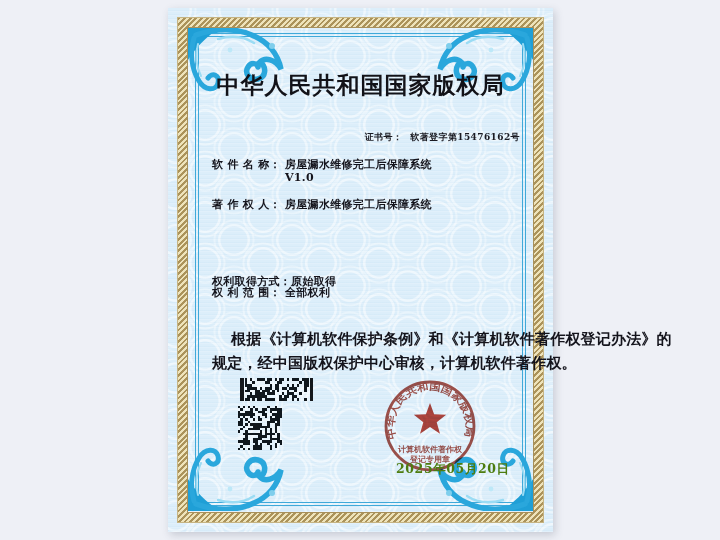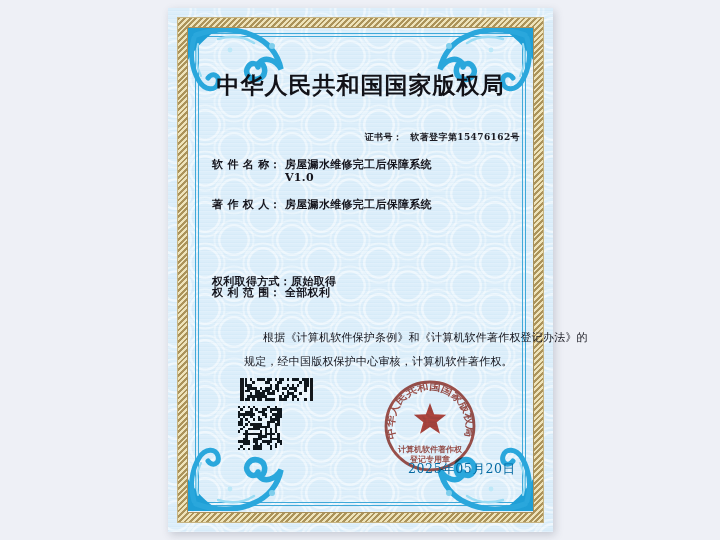--- a/index.html
+++ b/index.html
@@ -55,38 +55,38 @@
   .certno .sp{display:inline-block;width:8px;}
   .row{
     position:absolute;left:44px;font-size:11px;font-weight:bold;color:#14141c;
     white-space:nowrap;letter-spacing:.3px;
   }
   .row .lbl{display:inline-block;min-width:73px;}
   .r-name{top:149px;} .r-version{top:163px;left:117px;}
   .r-author{top:189px;} .r-acq{top:254px;margin-top:12px;} .r-scope{top:277px;} .r-reg{top:299px;}
   .stmt{
     position:absolute;left:44px;width:306px;
-    font-size:11px;font-weight:normal;color:#14141c;letter-spacing:.2px;white-space:nowrap;margin-left:32px;
+    font-size:15px;font-weight:bold;color:#14141c;letter-spacing:.2px;white-space:nowrap;
   }
   .s1{top:322px;padding-left:19px;} .s2{top:346px;}
   
   .matrix{position:absolute;display:grid;}
   .matrix i{display:block;background:#10181e;}
   .barcode{
     left:72px;top:370px;width:64px;height:23px;
     border-left:4px solid #14181c;border-right:3px solid #14181c;
     padding:0 1px;background:rgba(255,255,255,.25);
   }
   .qr{left:70px;top:398px;width:44px;height:44px;background:rgba(255,255,255,.2);}
   
   .seal{position:absolute;left:202px;top:358px;width:120px;height:120px;
         opacity:.93;mix-blend-mode:multiply;}
   .date{
-    position:absolute;left:240px;top:453px;
-    font-size:12.5px;font-weight:normal;color:#0369a1;letter-spacing:.6px;white-space:nowrap;
+    position:absolute;left:228px;top:453px;
+    font-size:12.5px;font-weight:bold;color:#4d7c0f;letter-spacing:.6px;white-space:nowrap;
   }
 </style>
 </head>
 <body>
 
 <svg width="0" height="0" style="position:absolute" aria-hidden="true">
   <defs>
     <g id="flourish">
       <path d="M0 0 H32 C19 8 8 19 0 32 Z" fill="#1f9fd6"></path>
       <path d="M8 7 C28 0 50 0 66 8 C80 14 90 26 93 41 C87 31 77 29 72 34 C79 39 78 49 70 51 C62 53 56 45 60 39 C63 34 69 35 70 39" fill="none" stroke="#2aa7dc" stroke-width="5.5" stroke-linecap="round"></path>

